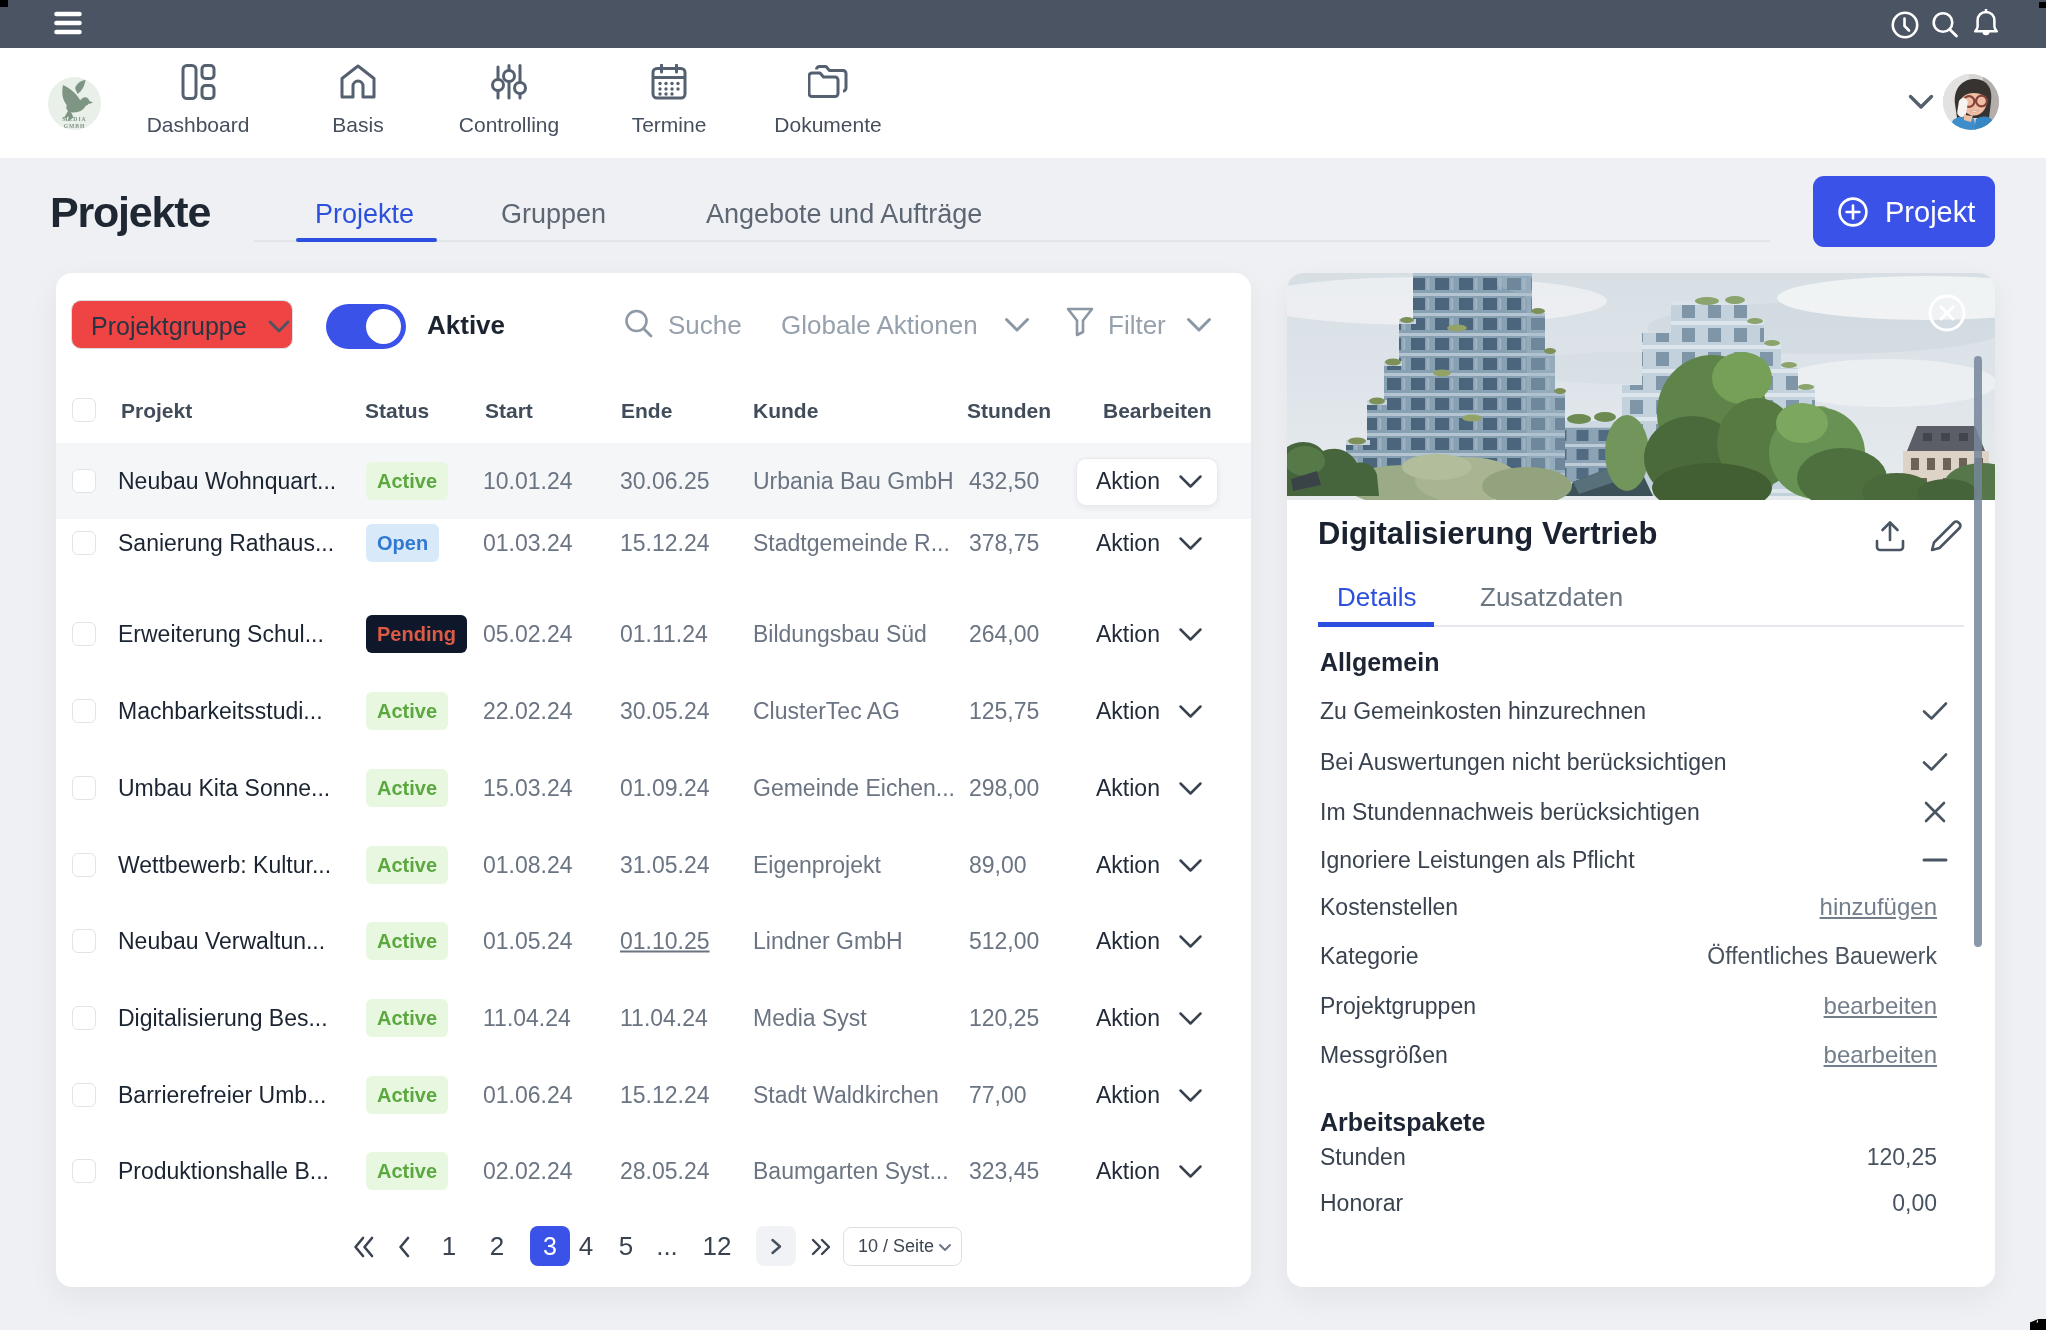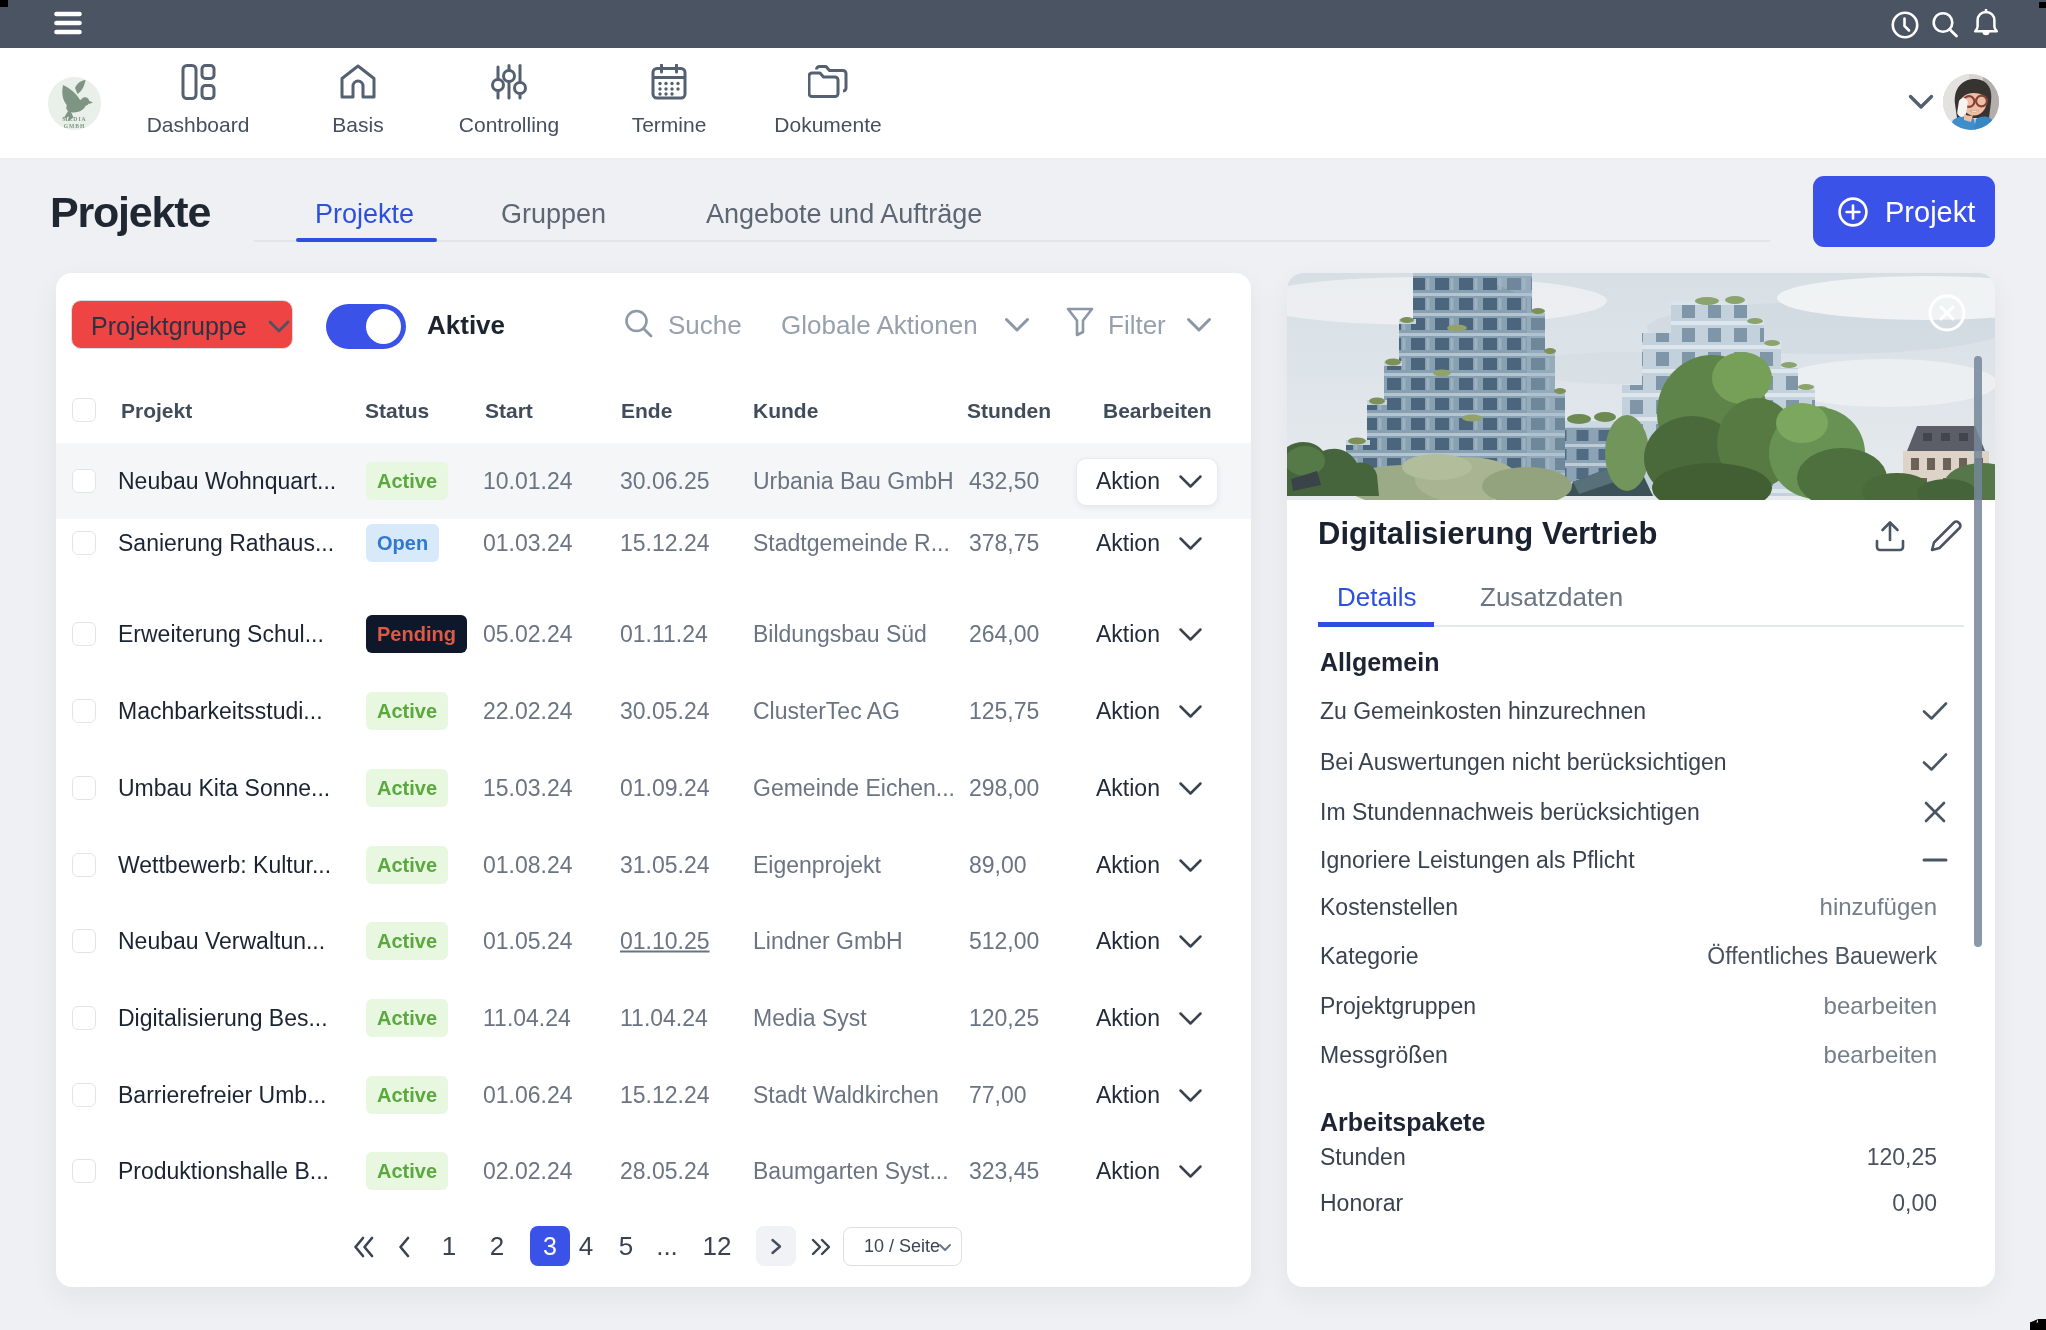--- a/index.html
+++ b/index.html
@@ -47,21 +47,21 @@
 
 
 #ptitle { left:1318px; top:516px; font-size:31px; font-weight:bold; color:#1a2230; }
 .dtab-a { left:1337px; top:582px; font-size:26px; color:#2c50dd; font-weight:500; }
 .dtab-b { left:1480px; top:582px; font-size:26px; color:#6b7683; }
 #drule { left:1318px; top:625px; width:646px; height:2px; background:#e5e8ec; }
 #drule-blue { left:1318px; top:622px; width:116px; height:5px; background:#2d4fe0; }
 .sect { position:absolute; left:1320px; font-size:25px; font-weight:bold; color:#1d2534; }
 .dlabel { position:absolute; left:1320px; font-size:23px; color:#39424f; transform:translateY(-50%); }
 .dval { position:absolute; right:109px; font-size:23px; color:#49525f; transform:translateY(-50%); }
-.dlink { position:absolute; right:109px; font-size:24px; color:#737e8b; transform:translateY(-50%); }
+.dlink { position:absolute; right:109px; font-size:24px; color:#737e8b; text-decoration:underline; transform:translateY(-50%); }
 .dicon { position:absolute; transform:translateY(-50%); }
 
 
 .pg { position:absolute; top:1224px; height:44px; line-height:44px; font-size:26px; color:#3a4350; text-align:center; }
 #pgcur { left:530px; top:1226px; width:40px; height:40px; background:#3b52e8; color:#fff; border-radius:8px; font-size:25px; line-height:40px; text-align:center; }
 #pgnext { left:756px; top:1226px; width:40px; height:40px; background:#f1f2f5; border-radius:8px; }
 #pgsize { left:843px; top:1227px; width:119px; height:39px; border:1.5px solid #dcdfe4; border-radius:8px; background:#fff; font-size:18px; color:#3c4552; line-height:36px; }
 
 #scrollbar { left:1974px; top:356px; width:8px; height:591px; background:#76869a; opacity:0.85; border-radius:4px; z-index:5; }
 </style>
@@ -413,21 +413,21 @@
           <svg style="margin:12px 0 0 14px;display:block;" width="13" height="17" viewBox="0 0 13 17">
             <path d="M2.5 2 L10 8.5 L2.5 15" fill="none" stroke="#454f5d" stroke-width="2.4" stroke-linecap="round" stroke-linejoin="round"></path>
           </svg>
         </div>
         <svg class="abs" style="left: 754px; top: 965px;" width="22" height="18" viewBox="0 0 22 18">
           <g fill="none" stroke="#3a4350" stroke-width="2.4" stroke-linecap="round" stroke-linejoin="round">
             <path d="M3 2 L10 9 L3 16"></path>
             <path d="M12 2 L19 9 L12 16"></path>
           </g>
         </svg>
-        <div class="abs" id="pgsize" style="left: 787px; top: 954px;"><span style="margin-left:20px;">10 / Seite</span><svg style="position:absolute;right:9px;top:15px;" width="14" height="10" viewBox="0 0 14 10">
+        <div class="abs" id="pgsize" style="left: 787px; top: 954px;"><span style="margin-left:14px;">10 / Seite</span><svg style="position:absolute;right:9px;top:15px;" width="14" height="10" viewBox="0 0 14 10">
             <path d="M2 2 L7 7 L12 2" fill="none" stroke="#6c7684" stroke-width="2" stroke-linecap="round" stroke-linejoin="round"></path>
           </svg></div>
       </div>
   </div>
 
   <div class="abs" id="rightcard">
     <div class="abs" style="left:0;top:0;width:708px;height:227px;border-radius:16px 16px 0 0;overflow:hidden;">
       <svg width="708" height="227" viewBox="0 0 708 227" id="photo">
           <defs>
 <linearGradient id="sky" x1="0" y1="0" x2="0" y2="1">

